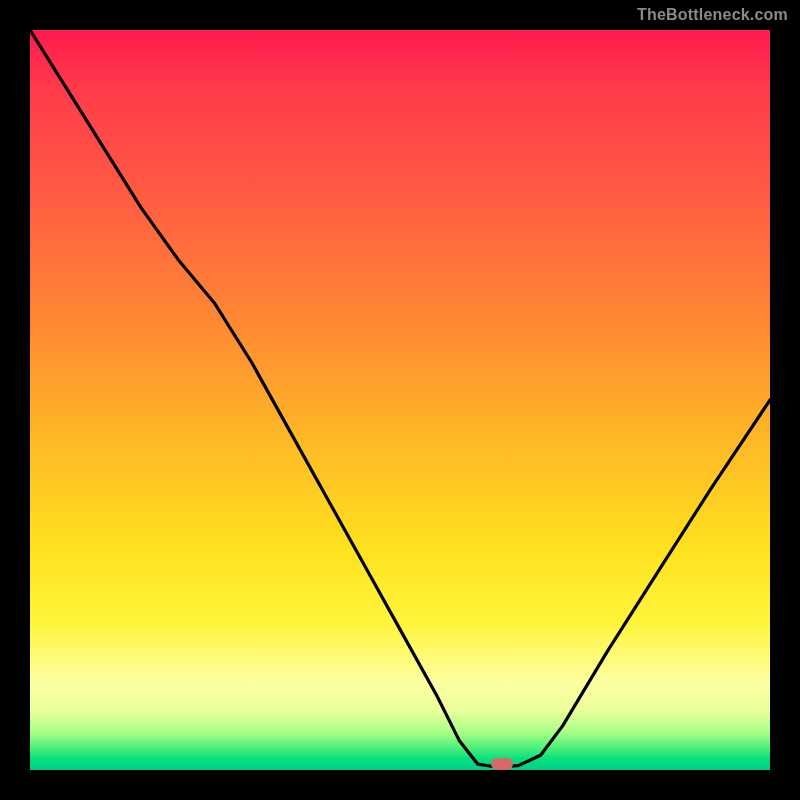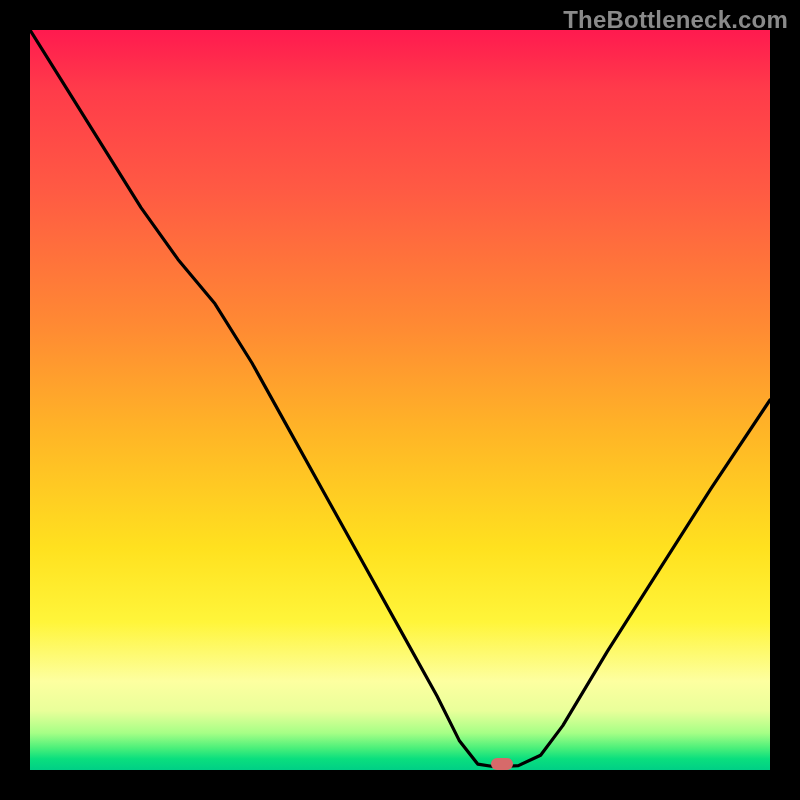--- a/index.html
+++ b/index.html
@@ -14,21 +14,21 @@
     position: relative;
     width: 800px;
     height: 800px;
     background: #000;
   }
   .watermark {
     position: absolute;
     top: 6px;
     right: 12px;
     color: #8a8a8a;
-    font-size: 24px;
+    font-size: 16px;
     font-weight: 600;
     letter-spacing: 0.2px;
     z-index: 40;
   }
   .plot {
     position: absolute;
     left: 30px;
     top: 30px;
     width: 740px;
     height: 740px;

